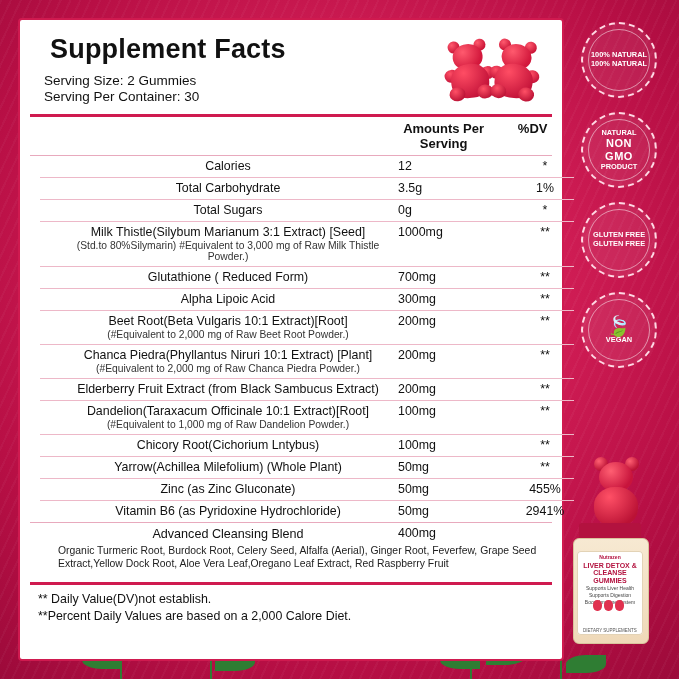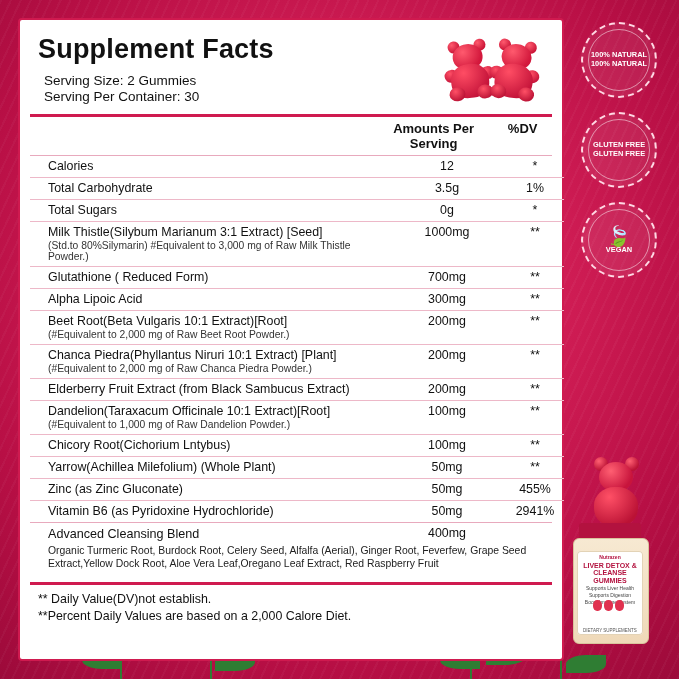--- a/index.html
+++ b/index.html
@@ -21,43 +21,43 @@
       repeating-linear-gradient(115deg, rgba(255,255,255,0.035) 0 2px, rgba(0,0,0,0) 2px 9px);
   }
   
   .panel{
     position:absolute;left:18px;top:18px;width:546px;height:643px;
     background:#ffffff;border:2px solid #cf1a4f;border-radius:4px;
     box-sizing:border-box;
   }
   .title{
     font-size:27px;font-weight:bold;color:#111;
-    padding:14px 0 2px 18px;letter-spacing:.2px;
+    padding:14px 0 2px 18px;letter-spacing:.2px;margin-left:12px;
   }
   .serving{
     font-size:13.5px;color:#111;padding:6px 16px 0 24px;line-height:1.22;
   }
   .hr-thick{height:3px;background:#cf1a4f;margin:8px 10px 0 10px;}
   .hr-thin{height:1px;background:#e8a9bd;margin:0 10px;}
   table{
-    width:calc(100% - 20px);margin:0 10px;border-collapse:collapse;
+    width:calc(100% - 20px);margin:0 20px;border-collapse:collapse;
     font-size:12.4px;color:#111;table-layout:fixed;
   }
   th,td{padding:0;vertical-align:top;}
-  .col-name{width:340px;}
+  .col-name{width:340px;text-align:center;}
   .col-amt{width:118px;text-align:center;}
   .col-dv{width:58px;text-align:center;}
   thead th{
     font-size:13px;font-weight:bold;padding:4px 0 4px 0;text-align:center;
   }
   thead th.col-name{text-align:left;}
   tbody tr{border-top:1px solid #edb8c8;}
   tbody tr:first-child{border-top:none;}
   td.name{padding:3.5px 0 3.5px 18px;}
-  td.amt{padding:3.5px 0;text-align:center;}
+  td.amt{padding:3.5px 0;text-align:left;}
   td.dv{padding:3.5px 0;text-align:center;}
   .sub{display:block;font-size:10.3px;color:#333;padding-top:1px;}
   .blend-name{padding:4px 0 1px 18px;font-size:12.6px;}
   .blend-sub{padding:0 6px 4px 18px;font-size:10.4px;line-height:1.25;color:#222;}
   .footnotes{
     font-size:12.4px;color:#111;padding:6px 0 0 18px;line-height:1.35;
   }
 
   
   .bears{position:absolute;left:425px;top:20px;width:110px;height:62px;}
@@ -133,20 +133,26 @@
 </style>
 </head>
 <body>
 
 <div class="bg"></div>
 
 <div class="badges">
   <div class="badge ring">
     <span class="sm">100% NATURAL</span>
     <span class="sm">100% NATURAL</span>
+  </div>
+  <div class="badge ring">
+    <span class="sm">NATURAL</span>
+    <span class="big">NON</span>
+    <span class="big">GMO</span>
+    <span class="sm">PRODUCT</span>
   </div>
   <div class="badge ring">
     <span class="sm">GLUTEN FREE</span>
     <span class="sm">GLUTEN FREE</span>
   </div>
   <div class="badge ring">
     <span class="badge-leaf">🍃</span>
     <span class="sm">VEGAN</span>
   </div>
 </div>

